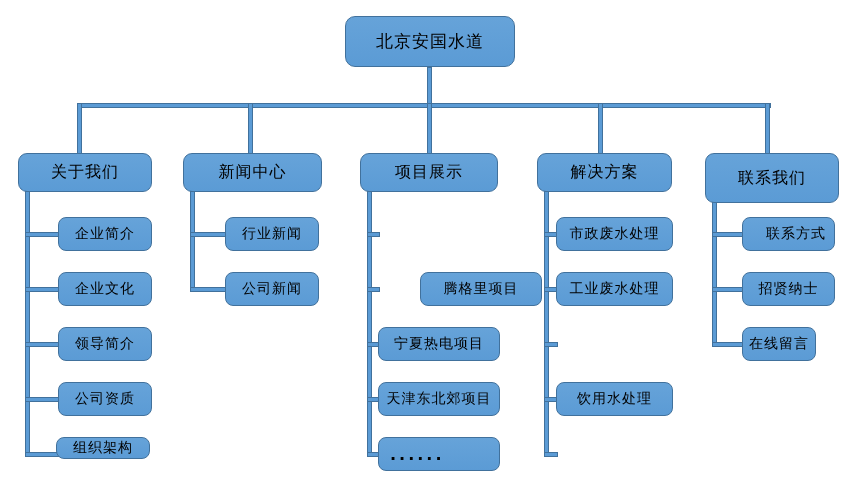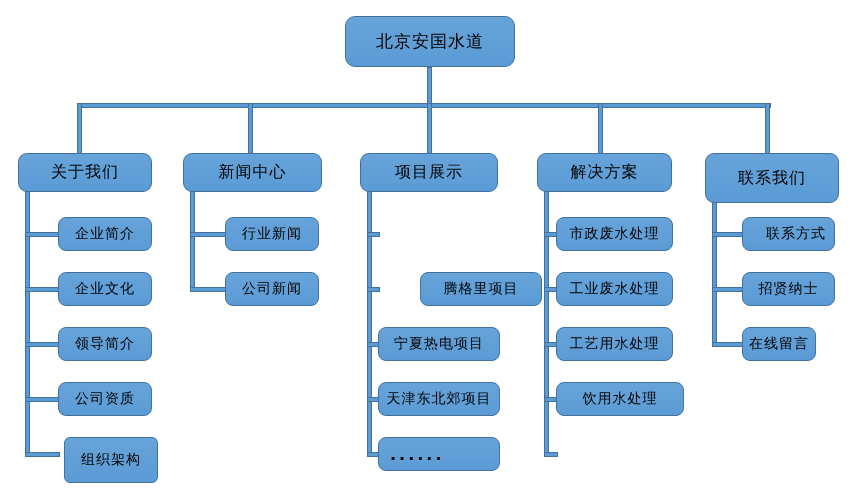--- a/index.html
+++ b/index.html
@@ -58,21 +58,21 @@
     <div class="line" style="left: 25px; top: 191px; width: 5px; height: 265px;"></div>
     <div class="line" style="left: 25px; top: 232px; width: 35px; height: 5px;"></div>
     <div class="node child" style="left: 58px; top: 217px; width: 94px; height: 34px;">企业简介</div>
     <div class="line" style="left: 25px; top: 287px; width: 35px; height: 5px;"></div>
     <div class="node child" style="left: 58px; top: 272px; width: 94px; height: 34px;">企业文化</div>
     <div class="line" style="left: 25px; top: 342px; width: 35px; height: 5px;"></div>
     <div class="node child" style="left: 58px; top: 327px; width: 94px; height: 34px;">领导简介</div>
     <div class="line" style="left: 25px; top: 397px; width: 35px; height: 5px;"></div>
     <div class="node child" style="left: 58px; top: 382px; width: 94px; height: 34px;">公司资质</div>
     <div class="line" style="left: 25px; top: 452px; width: 35px; height: 5px;"></div>
-    <div class="node child" style="left: 64px; top: 437px; width: 94px; height: 46px; border-radius: 6px;">组织架构</div>
+    <div class="node child" style="left: 56px; top: 437px; width: 94px; height: 22px;">组织架构</div>
     <div class="line" style="left: 248px; top: 103px; width: 5px; height: 52px;"></div>
     <div class="node branch" style="left: 183px; top: 153px; width: 139px; height: 39px;">新闻中心</div>
     <div class="line" style="left: 190px; top: 191px; width: 5px; height: 100px;"></div>
     <div class="line" style="left: 190px; top: 232px; width: 37px; height: 5px;"></div>
     <div class="node child" style="left: 225px; top: 217px; width: 94px; height: 34px;">行业新闻</div>
     <div class="line" style="left: 190px; top: 287px; width: 37px; height: 5px;"></div>
     <div class="node child" style="left: 225px; top: 272px; width: 94px; height: 34px;">公司新闻</div>
     <div class="line" style="left: 427px; top: 103px; width: 5px; height: 52px;"></div>
     <div class="node branch" style="left: 360px; top: 153px; width: 138px; height: 39px;">项目展示</div>
     <div class="line" style="left: 367px; top: 191px; width: 5px; height: 265px;"></div>
@@ -86,23 +86,22 @@
     <div class="line" style="left: 367px; top: 452px; width: 13px; height: 5px;"></div>
     <div class="node child ellipsis" style="left: 378px; top: 437px; width: 122px; height: 34px;">......</div>
     <div class="line" style="left: 598px; top: 103px; width: 5px; height: 52px;"></div>
     <div class="node branch" style="left: 537px; top: 153px; width: 135px; height: 39px;">解决方案</div>
     <div class="line" style="left: 544px; top: 191px; width: 5px; height: 265px;"></div>
     <div class="line" style="left: 544px; top: 232px; width: 14px; height: 5px;"></div>
     <div class="node child" style="left: 556px; top: 217px; width: 117px; height: 34px;">市政废水处理</div>
     <div class="line" style="left: 544px; top: 287px; width: 14px; height: 5px;"></div>
     <div class="node child" style="left: 556px; top: 272px; width: 117px; height: 34px;">工业废水处理</div>
     <div class="line" style="left: 544px; top: 342px; width: 14px; height: 5px;"></div>
-    <div class="node child" style="left: 556px; top: 327px; width: 117px; height: 34px;">工艺用水处理</div>
     <div class="line" style="left: 544px; top: 397px; width: 14px; height: 5px;"></div>
-    <div class="node child" style="left: 556px; top: 382px; width: 128px; height: 34px;">饮用水处理</div>
+    <div class="node child" style="left: 556px; top: 382px; width: 117px; height: 34px;">饮用水处理</div>
     <div class="line" style="left: 544px; top: 452px; width: 14px; height: 5px;"></div>
     <div class="line" style="left: 765px; top: 103px; width: 5px; height: 52px;"></div>
     <div class="node branch" style="left: 705px; top: 153px; width: 134px; height: 50px;">联系我们</div>
     <div class="line" style="left: 712px; top: 191px; width: 5px; height: 155px;"></div>
     <div class="line" style="left: 712px; top: 232px; width: 32px; height: 5px;"></div>
     <div class="node child" style="left: 742px; top: 217px; width: 93px; height: 34px; padding-left: 15px;">联系方式</div>
     <div class="line" style="left: 712px; top: 287px; width: 32px; height: 5px;"></div>
     <div class="node child" style="left: 742px; top: 272px; width: 93px; height: 34px;">招贤纳士</div>
     <div class="line" style="left: 712px; top: 342px; width: 32px; height: 5px;"></div>
     <div class="node child" style="left: 742px; top: 327px; width: 74px; height: 34px;">在线留言</div>

